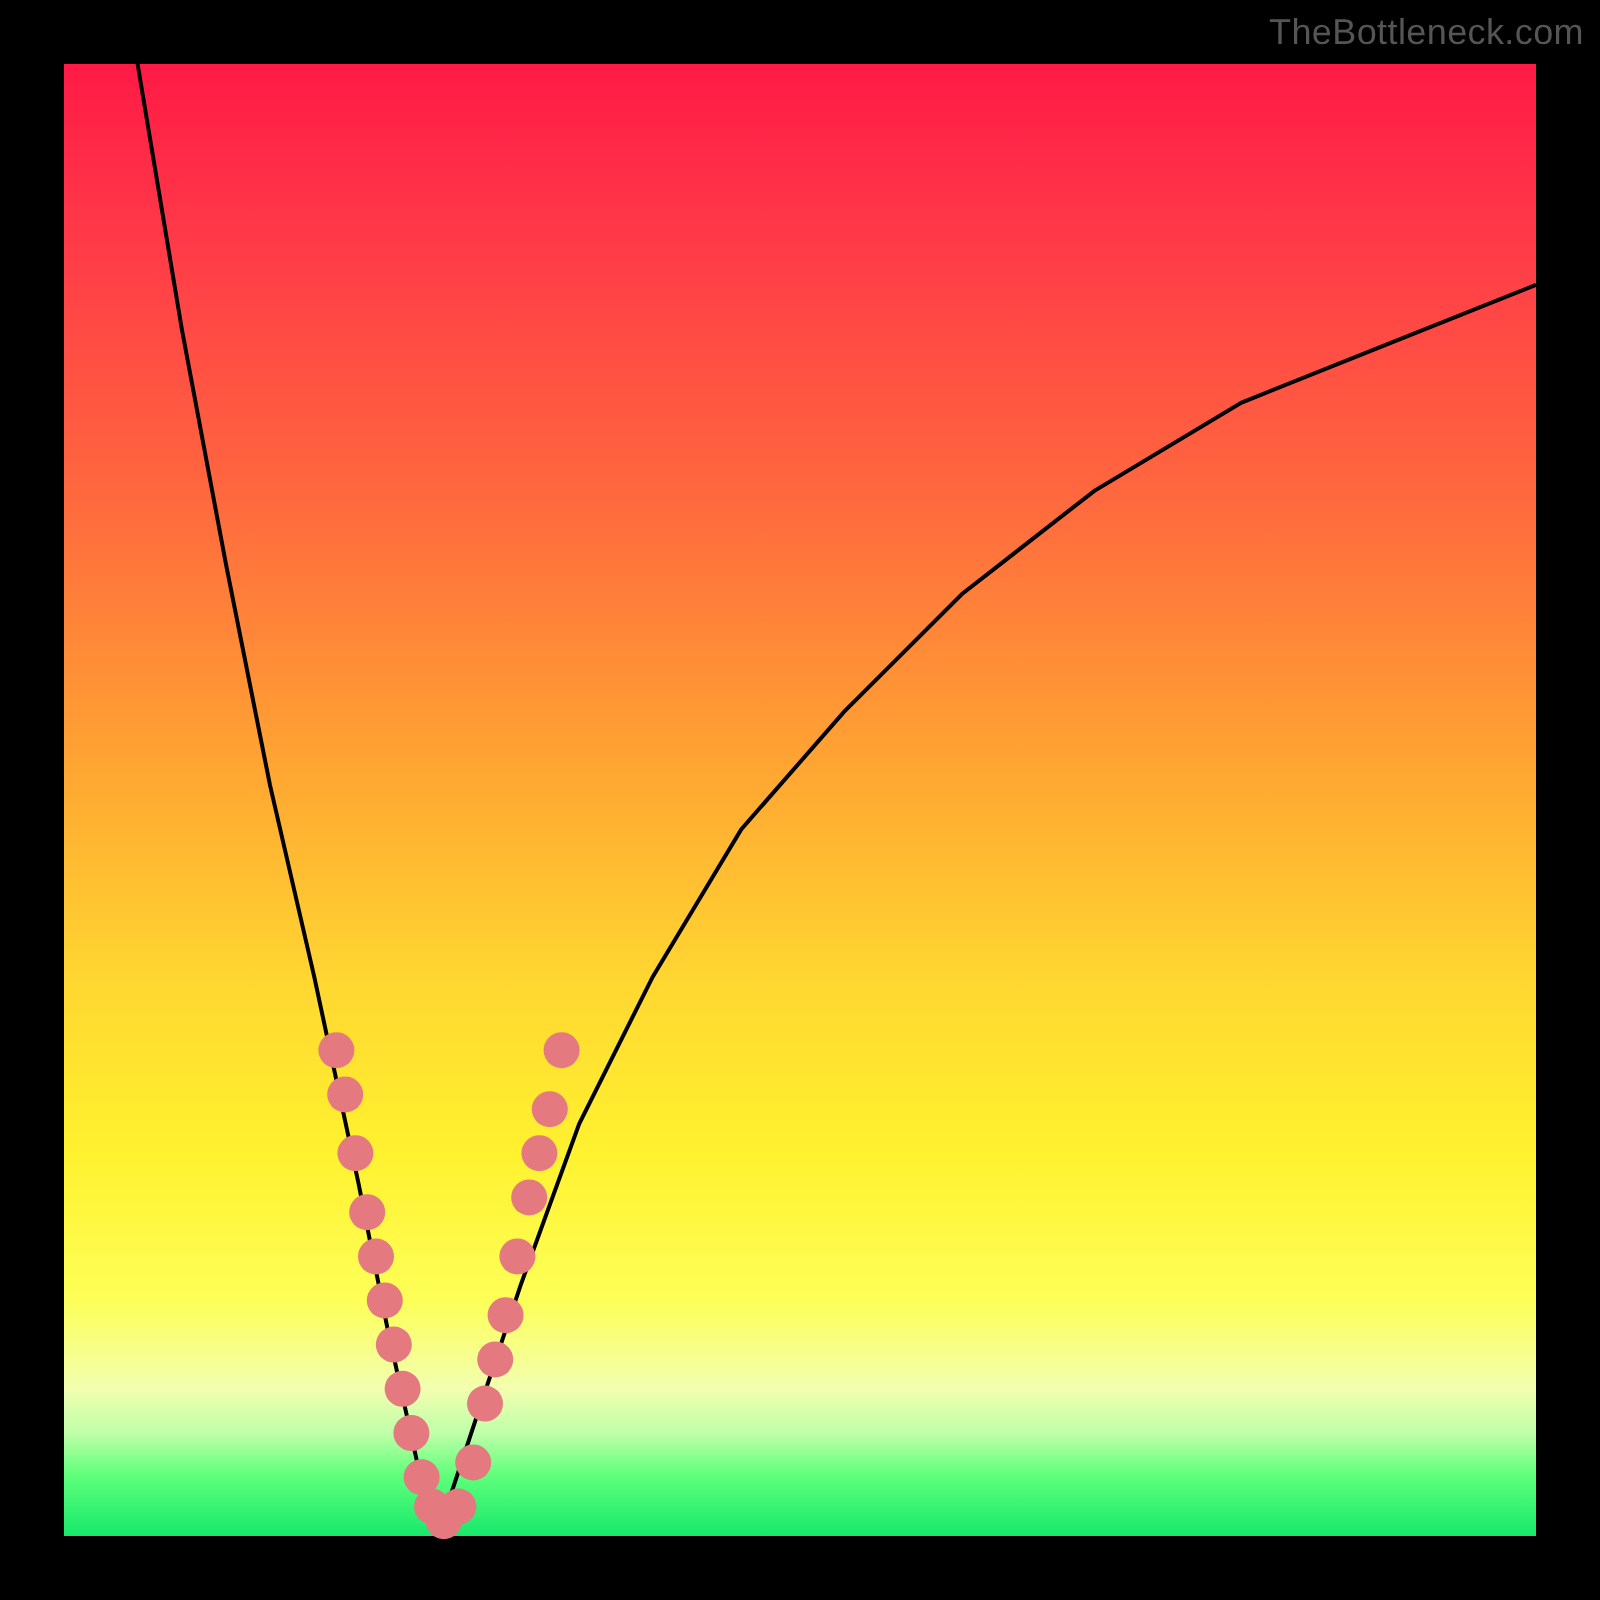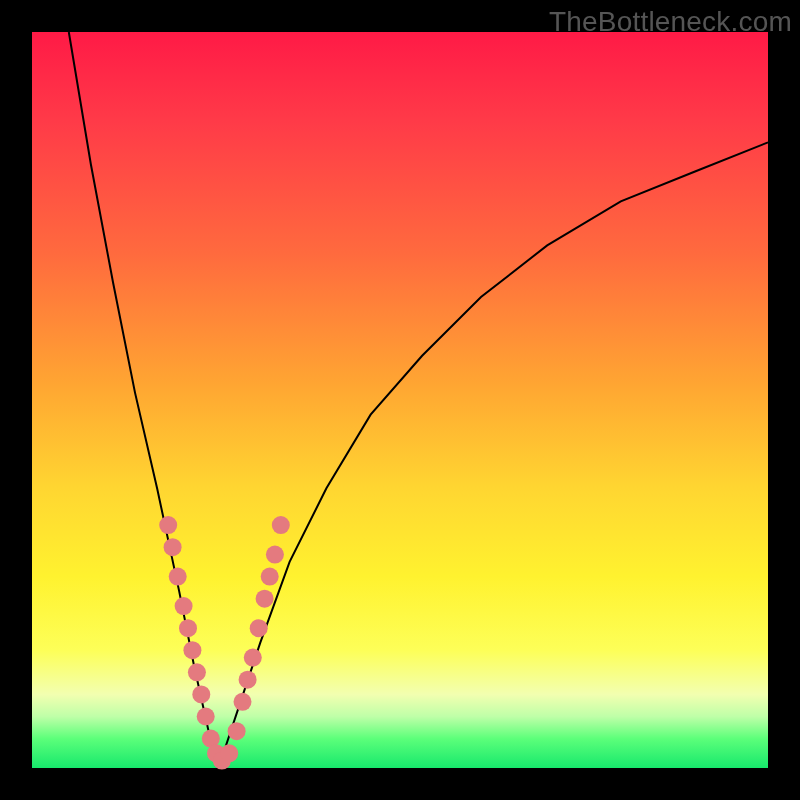--- a/index.html
+++ b/index.html
@@ -38,21 +38,21 @@
       #f2ffb0 90%,
       #bfffa8 93%,
       #5cff7a 96%,
       #17e86c 100%
     );
   }
   .watermark {
     position: absolute;
     top: 6px;
     right: 8px;
-    font-size: 28px;
+    font-size: 18px;
     font-weight: 500;
     color: #555;
     letter-spacing: 0.2px;
     user-select: none;
   }
   svg.curve {
     position: absolute;
     left: 0;
     top: 0;
     width: 736px;

